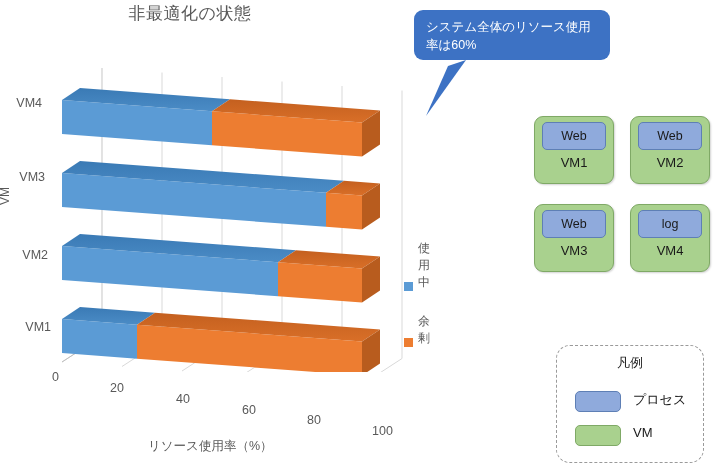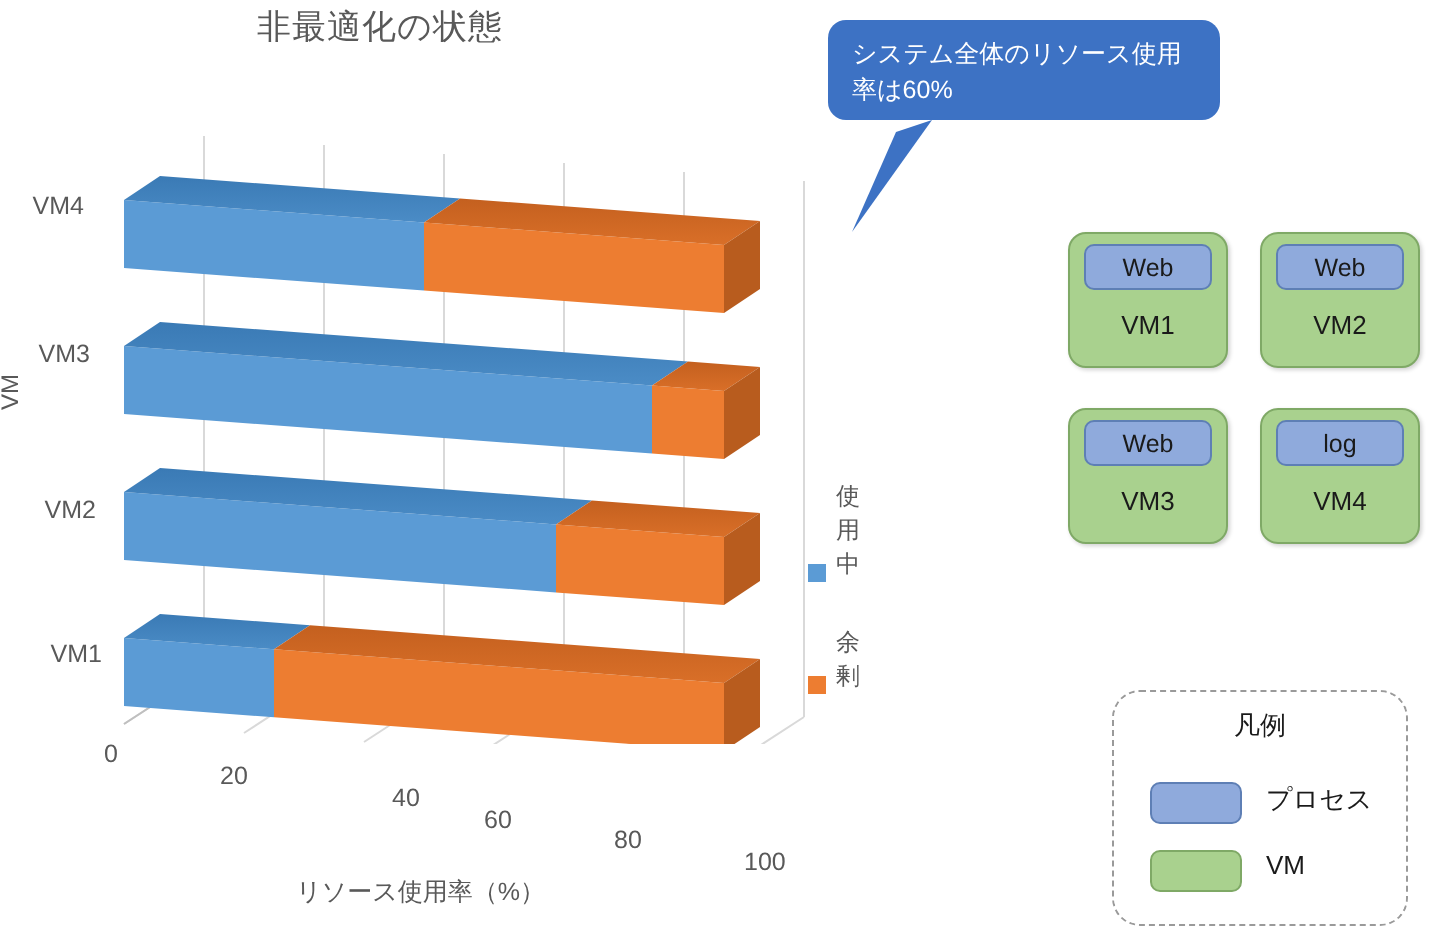--- a/index.html
+++ b/index.html
@@ -64,21 +64,21 @@
   }
 
   
   .xtick {
     position: absolute;
     font-size: 12.5px;
     color: #595959;
   }
   .xtick[data-name="xtick-0"]   { left: 52px;  top: 370px; }
   .xtick[data-name="xtick-20"]  { left: 110px; top: 381px; }
-  .xtick[data-name="xtick-40"]  { left: 176px; top: 392px; margin-left: 20px; }
+  .xtick[data-name="xtick-40"]  { left: 176px; top: 392px; }
   .xtick[data-name="xtick-60"]  { left: 242px; top: 403px; }
   .xtick[data-name="xtick-80"]  { left: 307px; top: 413px; }
   .xtick[data-name="xtick-100"] { left: 372px; top: 424px; }
 
   #xaxis-title {
     position: absolute;
     left: 148px; top: 438px;
     font-size: 12.5px;
     color: #595959;
   }
@@ -138,21 +138,21 @@
     box-shadow: 1px 1px 2px rgba(0,0,0,0.18);
   }
   .vm-box[data-name="vm-box-vm1"] { left: 0px;  top: 0px; }
   .vm-box[data-name="vm-box-vm2"] { left: 96px; top: 0px; }
   .vm-box[data-name="vm-box-vm3"] { left: 0px;  top: 88px; }
   .vm-box[data-name="vm-box-vm4"] { left: 96px; top: 88px; }
 
   .vm-proc {
     position: absolute;
     left: 7px; top: 5px;
-    width: 64px; height: 23px;
+    width: 64px; height: 28px;
     background: #8FAADC;
     border: 1.3px solid #5E7FB5;
     border-radius: 5px;
     box-sizing: border-box;
     font-size: 12.5px;
     color: #1a1a1a;
     display: flex;
     align-items: center;
     justify-content: center;
   }

